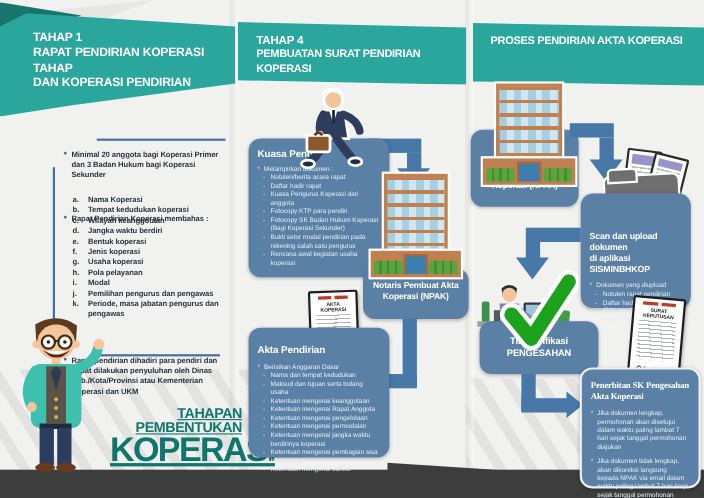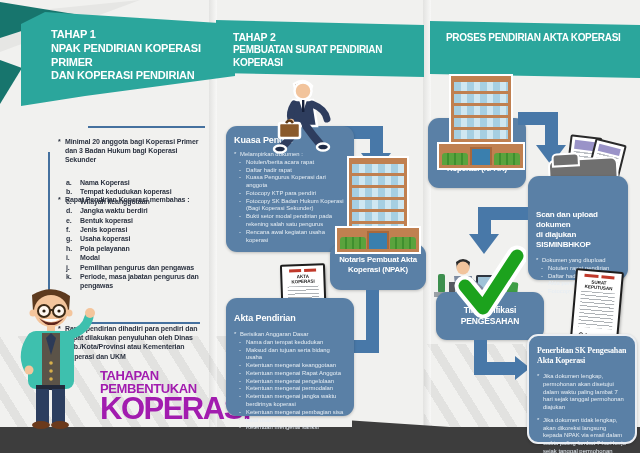--- a/index.html
+++ b/index.html
@@ -37,21 +37,21 @@
 
   
   .c1{color:#2d3442;font-size:7px;line-height:1.32;font-weight:bold;letter-spacing:-.1px;}
   .c1star{position:relative;padding-left:7px;}
   .c1star::before{content:"*";position:absolute;left:0;top:0;}
   .hline{height:2px;background:#45719f;}
   .vline{width:2px;background:#45719f;}
   .crow{display:flex;line-height:9.4px;font-size:7px;}
   .clet{display:inline-block;width:14px;flex:none;}
 
-  .bigtitle{color:#a21caf;text-align:left;}
+  .bigtitle{color:#0f766e;text-align:right;text-decoration:underline;}
   .bigt1{font-size:13px;font-weight:bold;letter-spacing:-.4px;line-height:13px;}
   .bigt2{font-size:31px;font-weight:bold;letter-spacing:-1.5px;line-height:28px;}
 
   
   .bfloors{background:
       repeating-linear-gradient(180deg,#c08050 0 3px,rgba(0,0,0,0) 3px 12px),
       repeating-linear-gradient(90deg,#a6cfe2 0 7px,#cfe7f1 7px 13px);
       border:3px solid #c08050;box-shadow:0 0 0 2px #fff;}
   .bbase{background:#c08050;box-shadow:0 0 0 2px #fff;display:flex;align-items:flex-end;justify-content:space-between;padding:3px;}
   .hedge{height:12px;width:26px;background:repeating-linear-gradient(90deg,#5aa33d 0 5px,#3f8f2e 5px 7px);border-radius:3px 3px 0 0;}
@@ -81,24 +81,24 @@
   <div class="abs" style="left:0;top:0;width:150px;height:52px;background:#e6e6e4;clip-path:polygon(0 14px,140px 0,0 52px);"></div>
   <div class="abs stripes" style="left:-10px;top:336px;width:250px;height:92px;"></div>
   <div class="abs stripes" style="left:424px;top:344px;width:122px;height:86px;"></div>
   <div class="abs fold" style="left:209px;"></div>
   <div class="abs fold" style="left:423px;"></div>
   <div class="abs footer-wedge"></div>
   <div class="abs footer-bar"></div>
 
   <div class="abs tealdark" style="left:0;top:2px;width:74px;height:36px;clip-path:polygon(0 0,74px 12px,0 36px);"></div>
   <div class="abs tealdark" style="left:0;top:60px;width:22px;height:44px;clip-path:polygon(0 0,22px 8px,0 44px);"></div>
-  <div class="abs band" style="left:0;top:6px;width:214px;height:100px;clip-path:polygon(24px 6px,214px 18px,214px 70px,64px 90px,0 100px,0 18px);margin-left:21px;">
+  <div class="abs band" style="left:0;top:6px;width:214px;height:100px;clip-path:polygon(24px 6px,214px 18px,214px 70px,64px 90px,0 100px,0 18px);">
     <div class="abs band-text" style="left:30px;top:22px;font-size:11px;">
       <div>TAHAP 1</div>
-      <div>NPAK PENDIRIAN KOPERASI PRIMER</div>
+      <div>RAPAT PENDIRIAN KOPERASI TAHAP</div>
       <div>DAN KOPERASI PENDIRIAN</div>
     </div>
   </div>
 
   <div class="abs hline" style="left:88px;top:126px;width:117px;"></div>
   <div class="abs c1 c1star" style="left:58px;top:137px;width:146px;">Minimal 20 anggota bagi Koperasi Primer dan 3 Badan Hukum bagi Koperasi Sekunder</div>
   <div class="abs vline" style="left:48px;top:152px;height:138px;"></div>
   <div class="abs c1 c1star" style="left:58px;top:167px;width:146px;">Rapat Pendirian Koperasi membahas :</div>
   <div class="abs c1" style="left:66px;top:178px;width:142px;">
     <div class="crow">
@@ -179,21 +179,21 @@
     <circle cx="27" cy="87" r="4.5" fill="#f4c59c"></circle>
     <rect x="34" y="102" width="29" height="5" fill="#22293a"></rect>
     <rect x="34" y="106" width="13" height="34" fill="#2c3e5f"></rect>
     <rect x="50" y="106" width="13" height="34" fill="#2c3e5f"></rect>
     <ellipse cx="39" cy="142" rx="9" ry="4" fill="#6b3a1c"></ellipse>
     <ellipse cx="58" cy="142" rx="9" ry="4" fill="#6b3a1c"></ellipse>
   </svg>
 
   <div class="abs band" style="left:216px;top:17px;width:208px;height:60px;clip-path:polygon(0 3px,208px 8px,208px 60px,0 56px);">
     <div class="abs band-text" style="left:17px;top:14px;">
-      <div style="font-size:10.5px;">TAHAP 2</div>
+      <div style="font-size:10.5px;">TAHAP 4</div>
       <div style="font-size:10px;letter-spacing:-.3px;">PEMBUATAN SURAT PENDIRIAN KOPERASI</div>
     </div>
   </div>
 
   <div class="abs abar" style="left:333px;top:126px;width:50px;height:13px;"></div>
   <div class="abs abar" style="left:370px;top:139px;width:13px;height:15px;"></div>
   <div class="abs tri-down" style="left:361px;top:153px;"></div>
 
   <div class="abs bluebox" style="left:226px;top:126px;width:128px;height:126px;padding:9px 8px;">
     <div class="box-label">Kuasa Pendiri</div>
@@ -306,21 +306,21 @@
   <div class="abs paper" style="left:590px;top:141px;width:32px;height:44px;transform:rotate(14deg);">
     <div class="pblock" style="height:7px;"></div>
       <div class="plines"></div>
       <div class="pblock" style="height:5px;margin-top:2px;width:14px;"></div>
   </div>
   <div class="abs folder" style="left:551px;top:160px;width:66px;height:50px;transform:rotate(-3deg);"></div>
 
   <div class="abs bluebox" style="left:528px;top:176px;width:100px;height:104px;padding:8px;">
     <div class="box-title" style="margin-top:26px;font-size:8px;">
       <div>Scan dan upload dokumen</div>
-      <div>di diajukan SISMINBHKOP</div>
+      <div>di aplikasi SISMINBHKOP</div>
     </div>
     <div class="tiny" style="margin-top:7px;">
       <div class="star">Dokumen yang diupload</div>
       <div class="dash">Notulen rapat pendirian</div>
       <div class="dash">Daftar hadir rapat pendirian</div>
       <div class="dash">Akta pendirian</div>
       <div class="dash">Fotocopy KTP pendiri</div>
     </div>
   </div>
 

